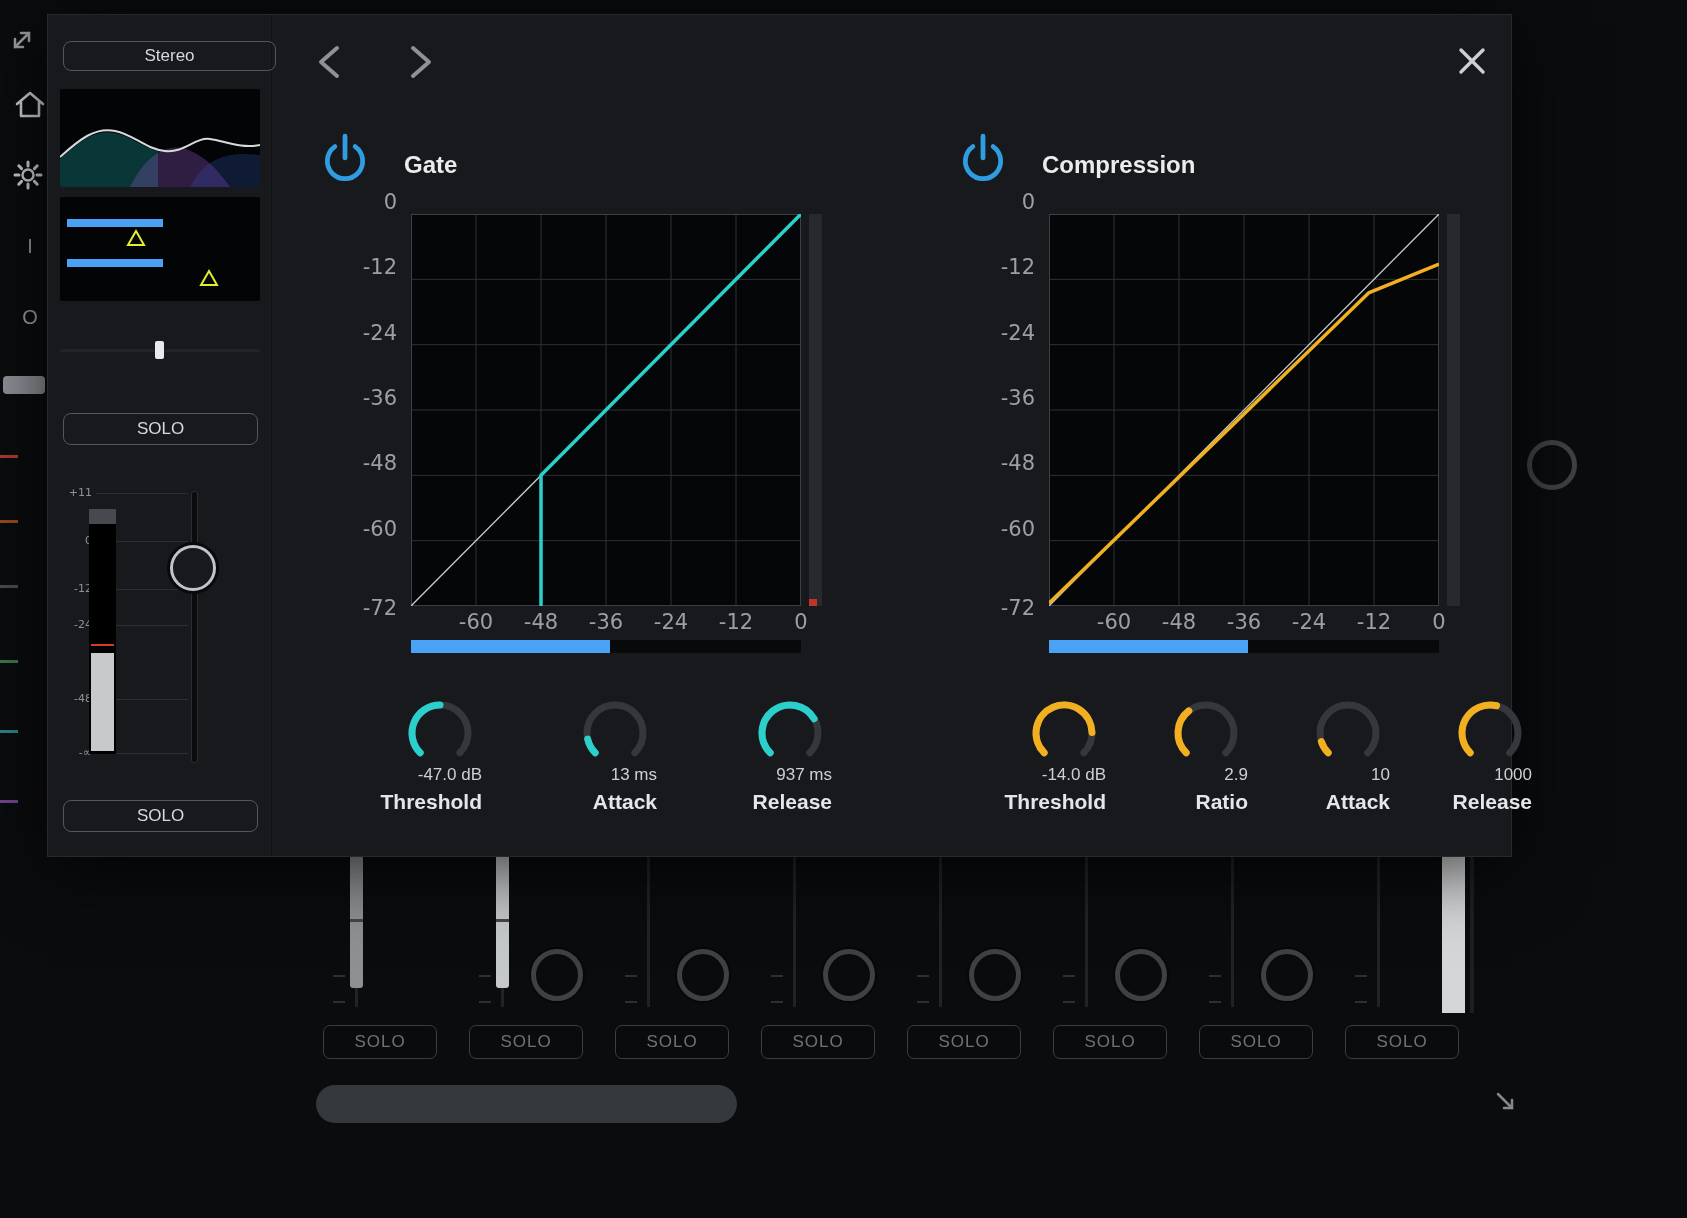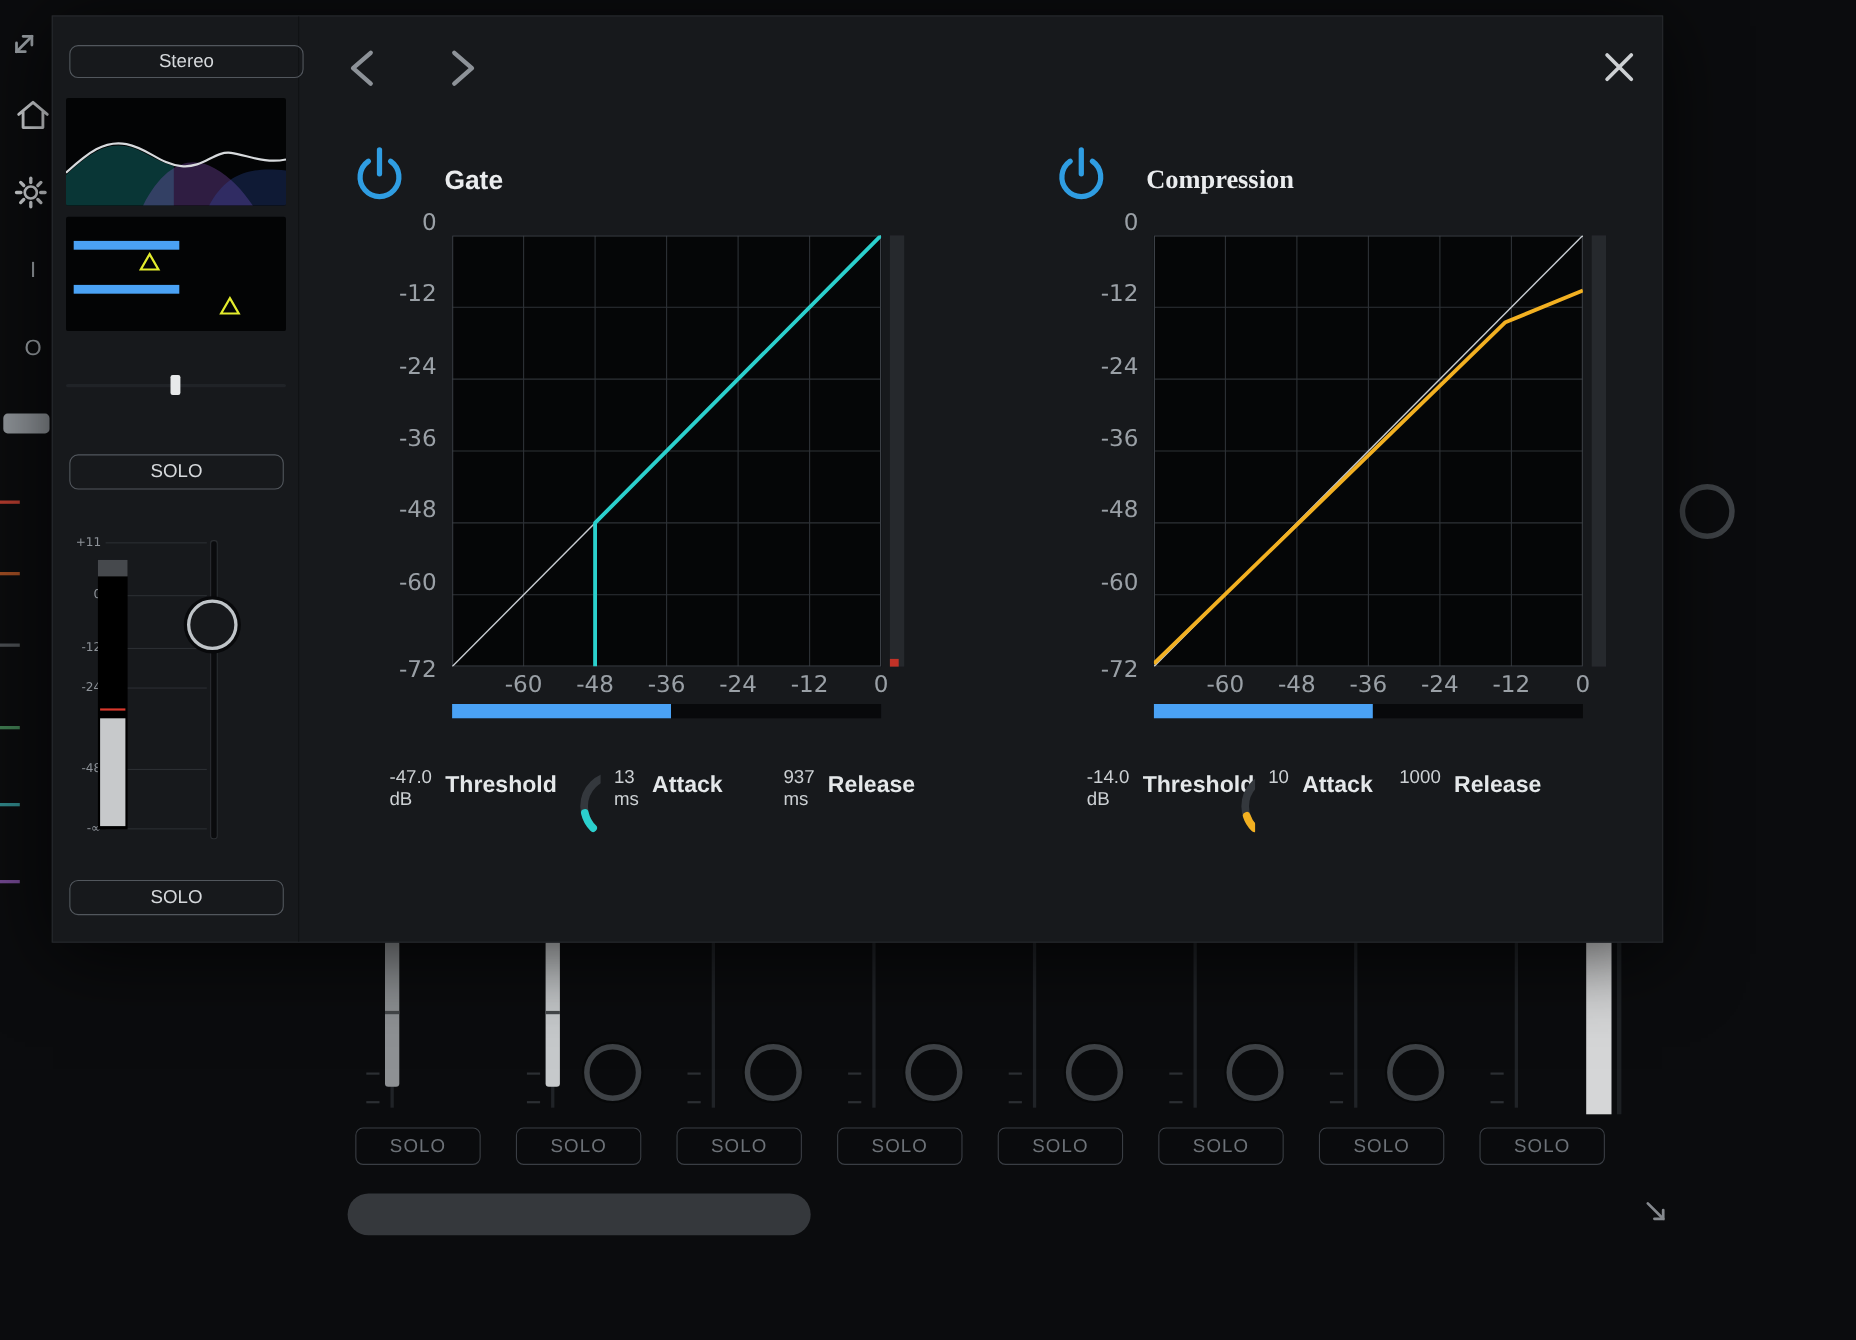--- a/index.html
+++ b/index.html
@@ -18,21 +18,21 @@
   .plot{position:absolute;width:390px;height:392px;background:#050607;}
   .tick{color:#9aa0a6;font-size:21px;font-family:"DejaVu Sans",sans-serif;}
   .ytick{position:absolute;left:0;width:50px;text-align:right;}
   .xtick{position:absolute;top:0;width:50px;text-align:center;}
   .yticks{position:absolute;width:50px;height:430px;}
   .xticks{position:absolute;width:390px;height:26px;}
   .hmeter{position:absolute;width:390px;height:13px;background:#08090b;}
   .hmeter .fill{height:100%;background:#4aa2f5;}
   .vstrip{position:absolute;width:13px;height:392px;background:#26292d;}
   .knob-row{position:absolute;display:flex;}
-  .knob-block{display:flex;flex-direction:row;align-items:flex-start;gap:12px;}
+  .knob-block{display:flex;flex-direction:column;align-items:flex-end;}
   .knob-value{font-size:17px;color:#ccd0d3;margin-top:0px;}
   .knob-label{font-size:21px;font-weight:bold;color:#e4e7e9;margin-top:5px;}
   
   #fader-scale{position:absolute;left:10px;top:470px;width:132px;height:290px;}
   .fs-label{position:absolute;left:0;width:34px;text-align:right;font-size:11px;color:#8d9298;
             font-family:"DejaVu Sans",sans-serif;}
   .fs-line{position:absolute;left:38px;width:92px;height:1px;background:#2b2e32;}
   
   #bg-strips{position:absolute;left:0;top:855px;width:1687px;height:363px;z-index:1;}
   .bgstrip{position:absolute;top:0;width:146px;height:220px;}
@@ -321,21 +321,21 @@
           <div class="knob-label">Release</div>
         </div>
       </div>
 
     <span class="abs" style="left:910px;top:117px;">
       <svg width="50" height="54" viewBox="0 0 48 52">
         <path d="M 33.75 14.07 A 17 17 0 1 1 14.25 14.07" fill="none" stroke="#2f9de2" stroke-width="4.6" stroke-linecap="round"></path>
         <line x1="24" y1="4" x2="24" y2="25" stroke="#2f9de2" stroke-width="4.6" stroke-linecap="round"></line>
       </svg>
     </span>
-    <div class="section-title" style="left:994px;top:136px;font-family:Liberation Serif, serif;">Compression</div>
+    <div class="section-title" style="left:994px;top:136px;">Compression</div>
 
     <div class="yticks" style="left:937px;top:187px;">
         <div class="ytick tick" style="top: -12px;">0</div>
         <div class="ytick tick" style="top: 53.3333px;">-12</div>
         <div class="ytick tick" style="top: 118.667px;">-24</div>
         <div class="ytick tick" style="top: 184px;">-36</div>
         <div class="ytick tick" style="top: 249.333px;">-48</div>
         <div class="ytick tick" style="top: 314.667px;">-60</div>
         <div class="ytick tick" style="top: 394px;">-72</div>
       </div>
@@ -375,20 +375,28 @@
           <svg width="84" height="68">
             <path d="M 22.20 55.80 A 28 28 0 1 1 61.80 55.80" fill="none" stroke="#34383d" stroke-width="7" stroke-linecap="round"></path>
             <path d="M 22.20 55.80 A 28 28 0 1 1 70.00 35.56" fill="none" stroke="#f2b021" stroke-width="7" stroke-linecap="round"></path>
           </svg>
           <div class="knob-value">-14.0 dB</div>
           <div class="knob-label">Threshold</div>
         </div>
         <div class="knob-block" style="width: 130px;">
           <svg width="84" height="68">
             <path d="M 22.20 55.80 A 28 28 0 1 1 61.80 55.80" fill="none" stroke="#34383d" stroke-width="7" stroke-linecap="round"></path>
+            <path d="M 22.20 55.80 A 28 28 0 0 1 24.84 13.88" fill="none" stroke="#f2b021" stroke-width="7" stroke-linecap="round"></path>
+          </svg>
+          <div class="knob-value">2.9</div>
+          <div class="knob-label">Ratio</div>
+        </div>
+        <div class="knob-block" style="width: 130px;">
+          <svg width="84" height="68">
+            <path d="M 22.20 55.80 A 28 28 0 1 1 61.80 55.80" fill="none" stroke="#34383d" stroke-width="7" stroke-linecap="round"></path>
             <path d="M 22.20 55.80 A 28 28 0 0 1 15.37 44.65" fill="none" stroke="#f2b021" stroke-width="7" stroke-linecap="round"></path>
           </svg>
           <div class="knob-value">10</div>
           <div class="knob-label">Attack</div>
         </div>
         <div class="knob-block" style="width: 130px;">
           <svg width="84" height="68">
             <path d="M 22.20 55.80 A 28 28 0 1 1 61.80 55.80" fill="none" stroke="#34383d" stroke-width="7" stroke-linecap="round"></path>
             <path d="M 22.20 55.80 A 28 28 0 0 1 48.54 8.77" fill="none" stroke="#f2b021" stroke-width="7" stroke-linecap="round"></path>
           </svg>

